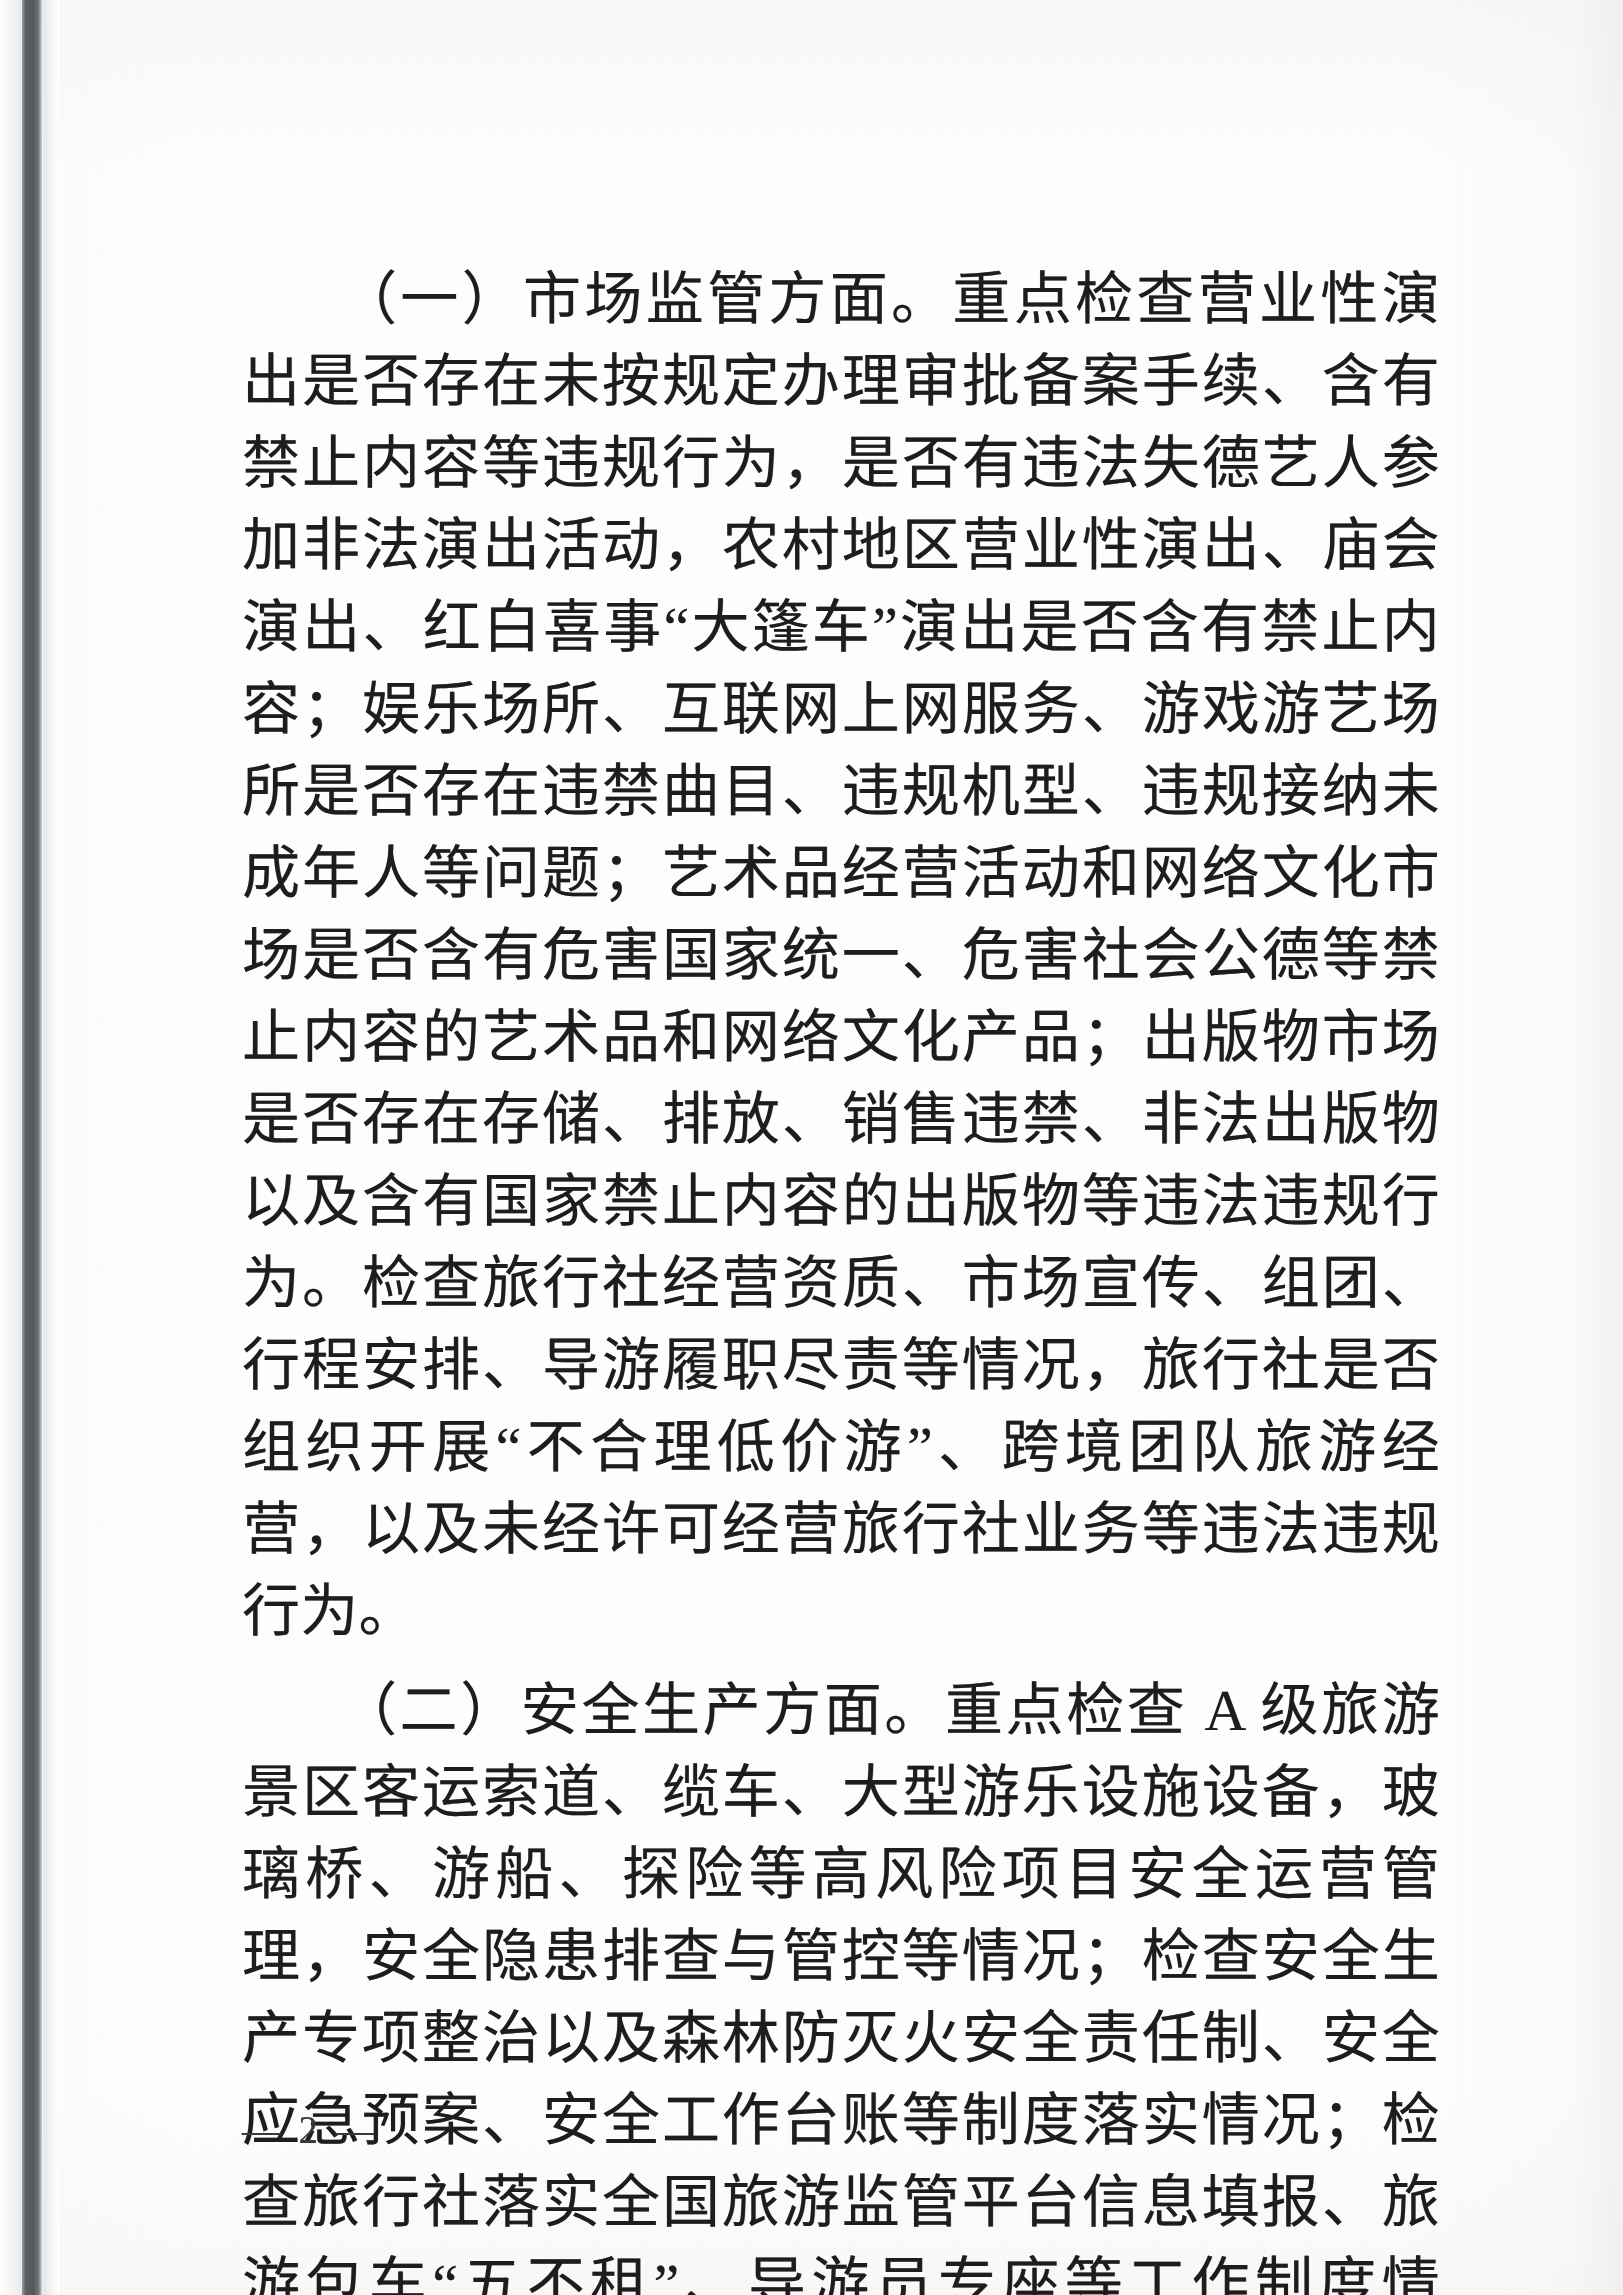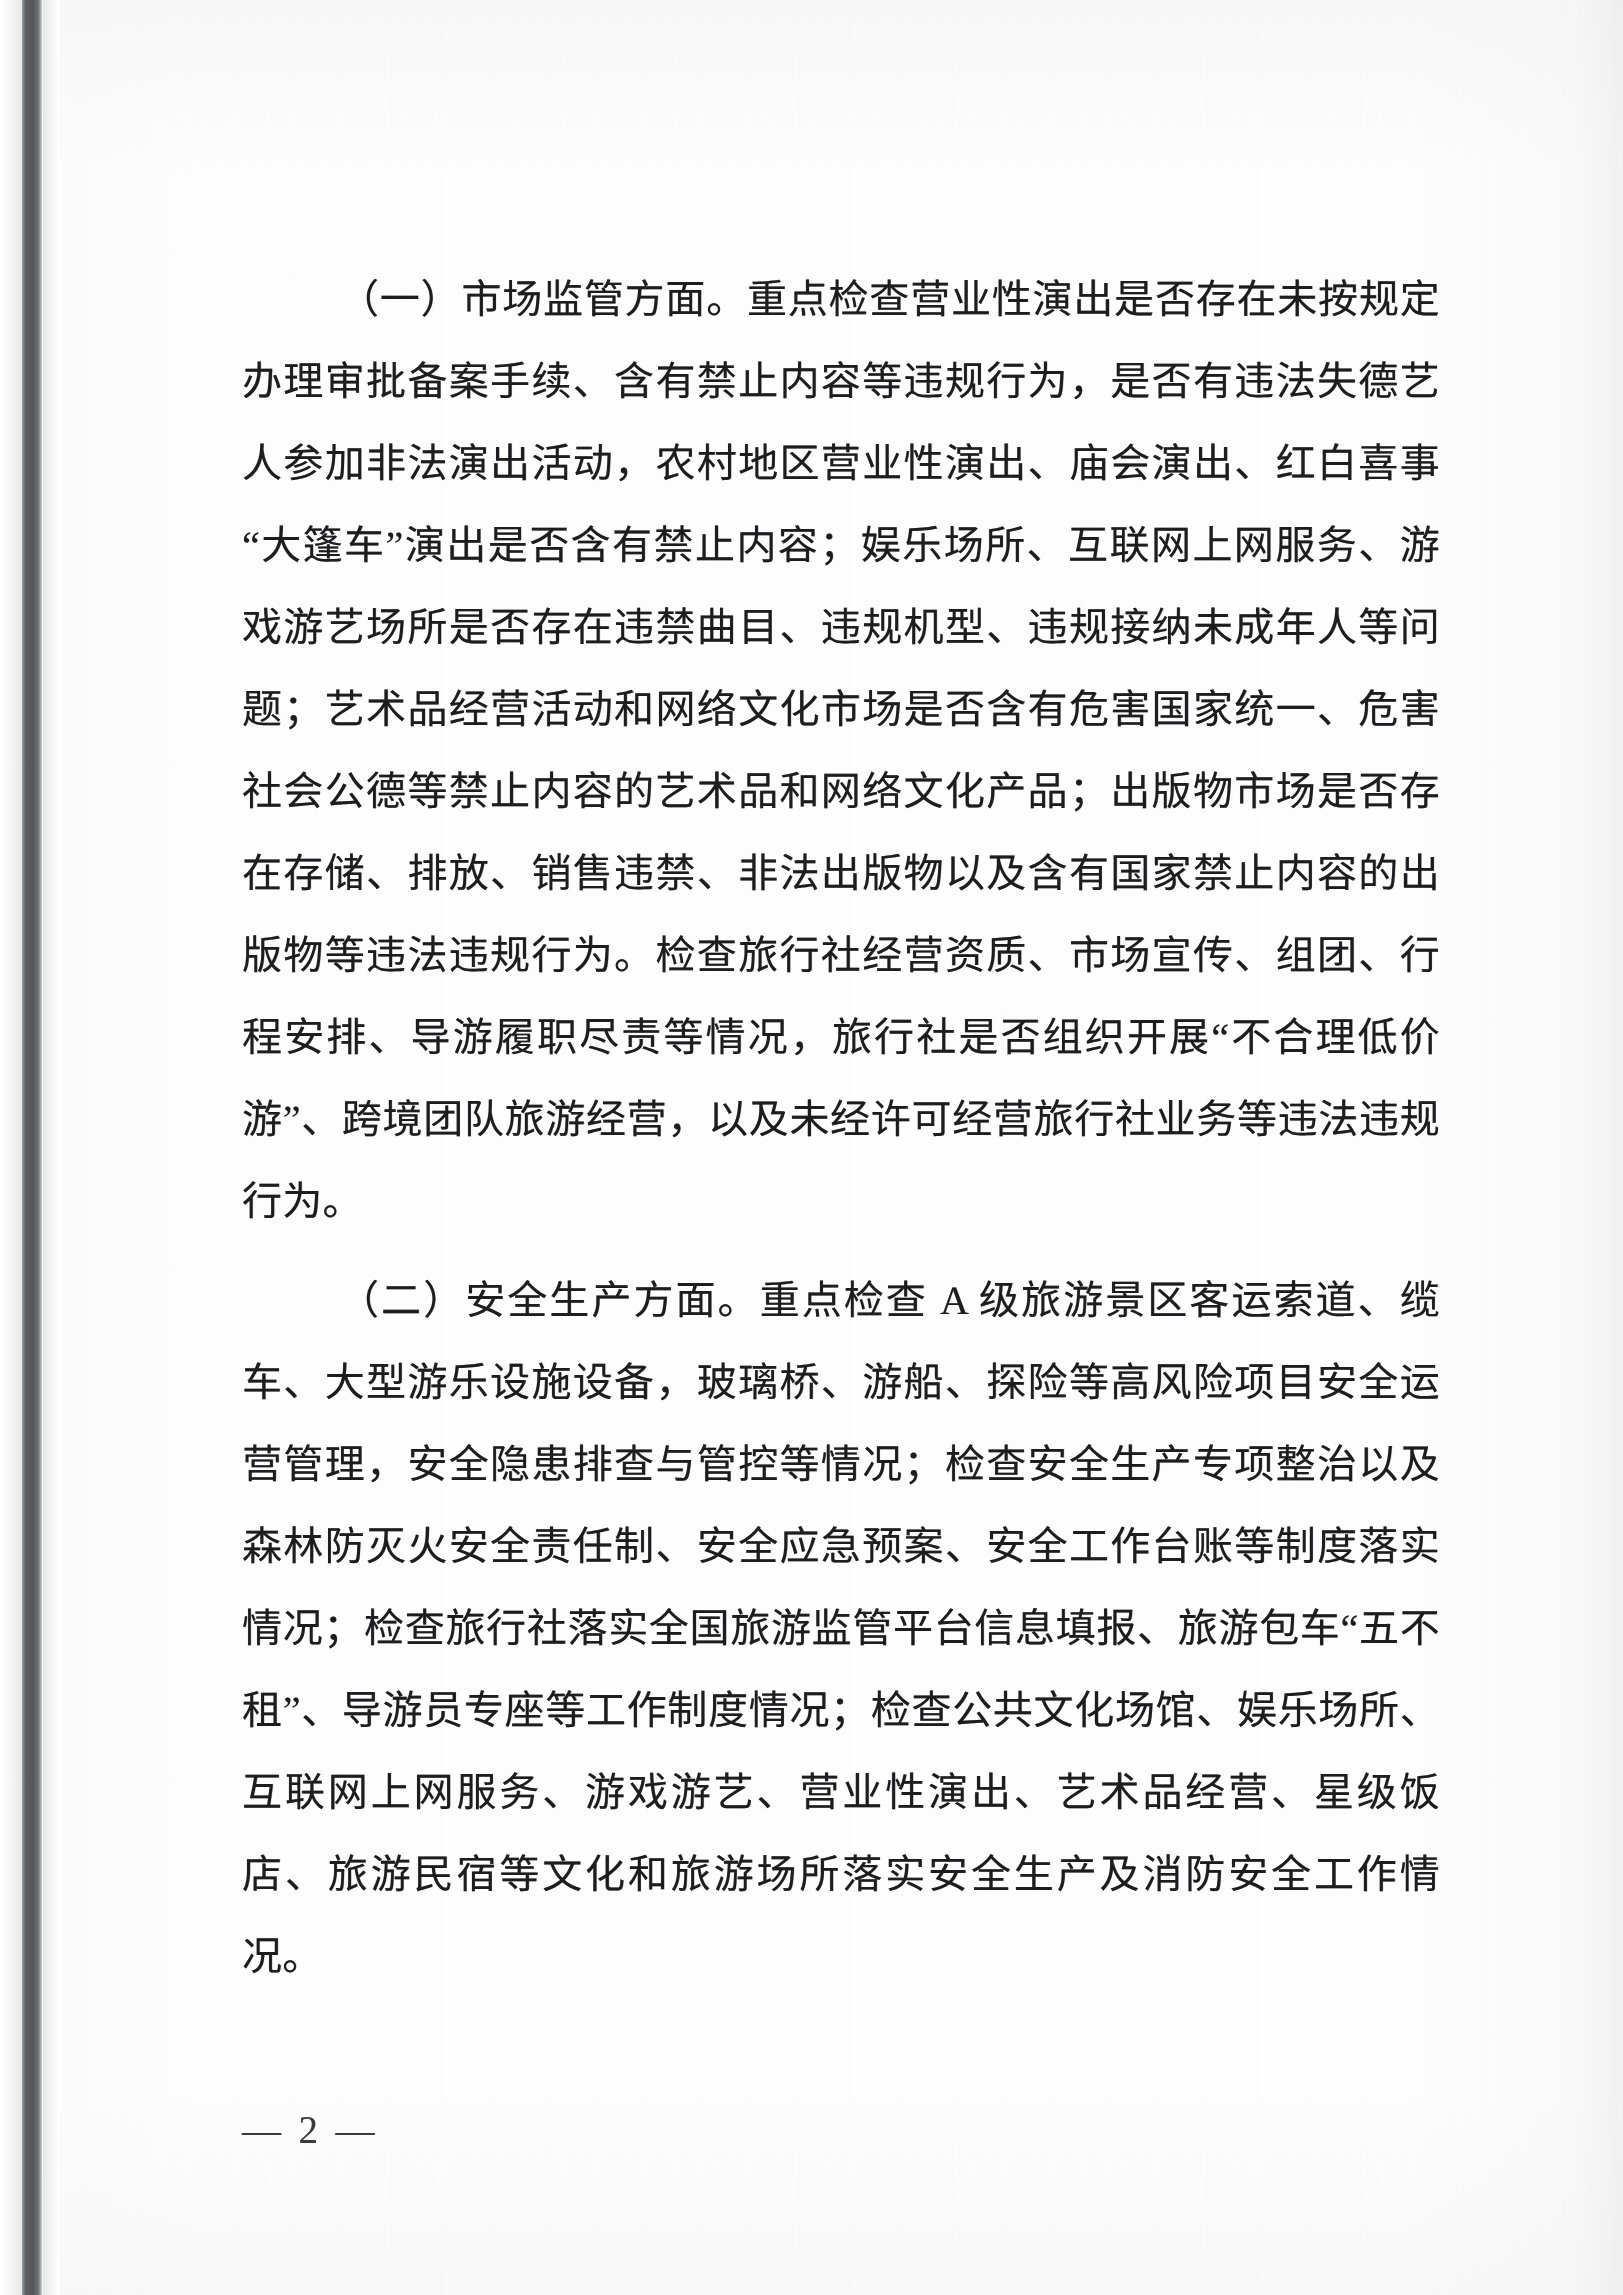--- a/index.html
+++ b/index.html
@@ -101,21 +101,21 @@
 
   .body-text {
     position: absolute;
     left: 242px;
     top: 259px;
     width: 1198px;
   }
 
   p.para {
     margin: 0 0 0 0;
-    font-size: 40px;
+    font-size: 58px;
     line-height: 82px;
     color: #1d1d1f;
     text-align: justify;
     text-justify: inter-character;
     text-indent: 97px;
     letter-spacing: 0.3px;
     font-family: "Liberation Serif", "DejaVu Serif", serif;
     font-weight: 500;
     text-rendering: geometricPrecision;
   }

